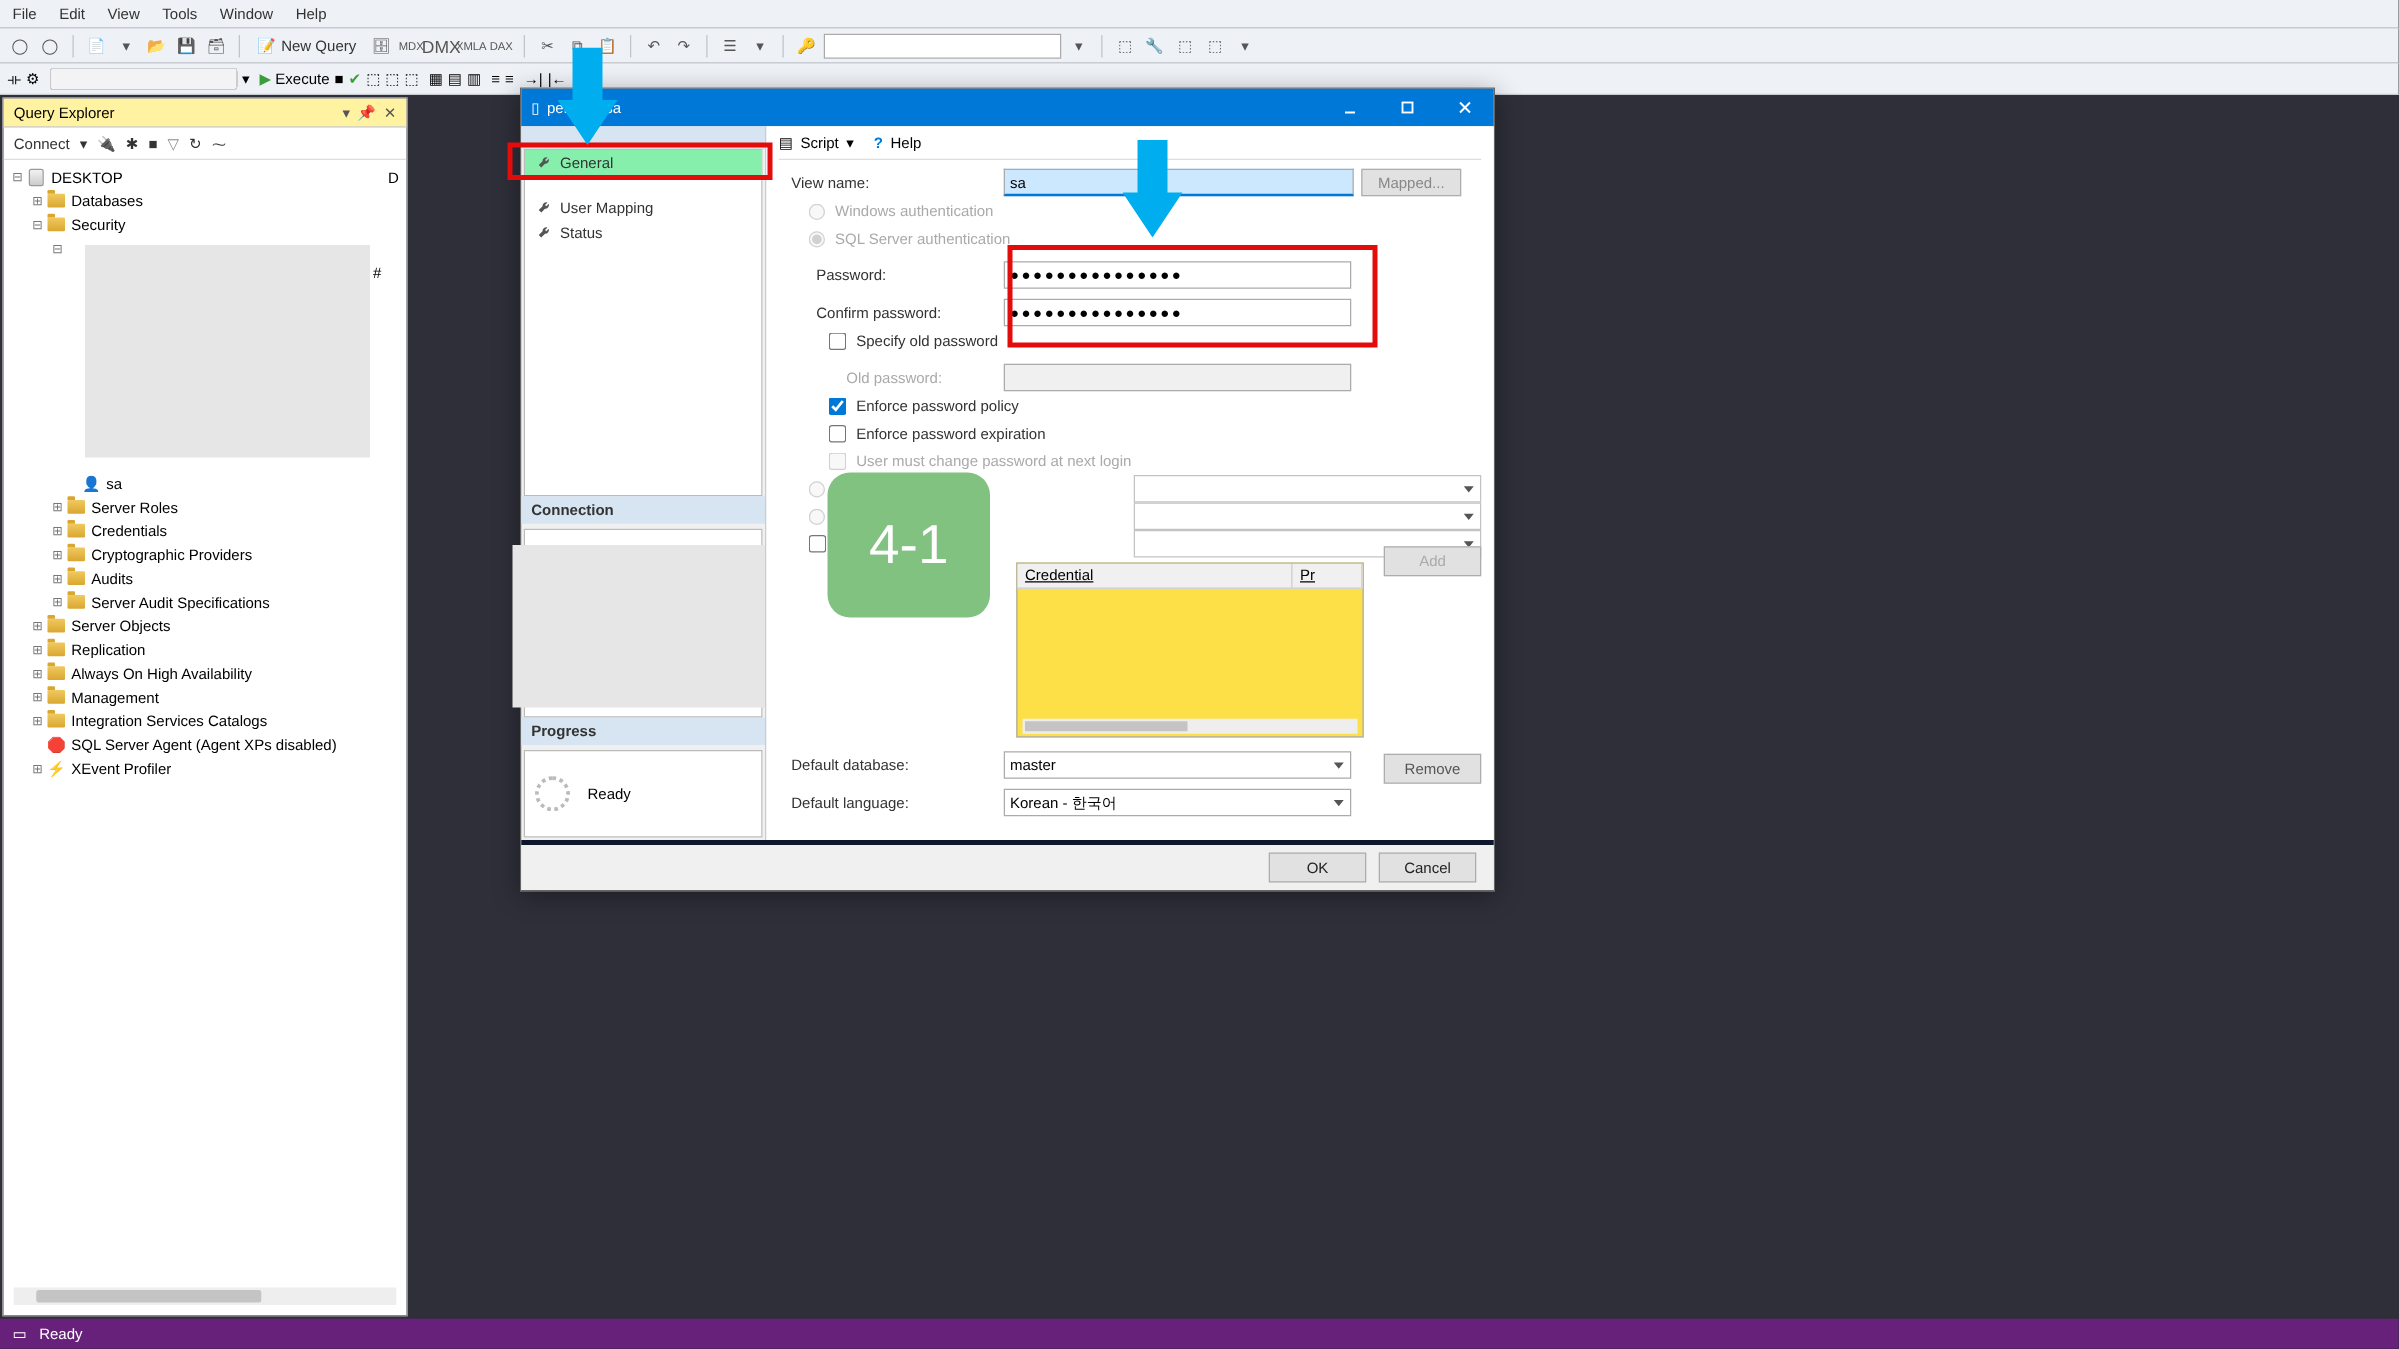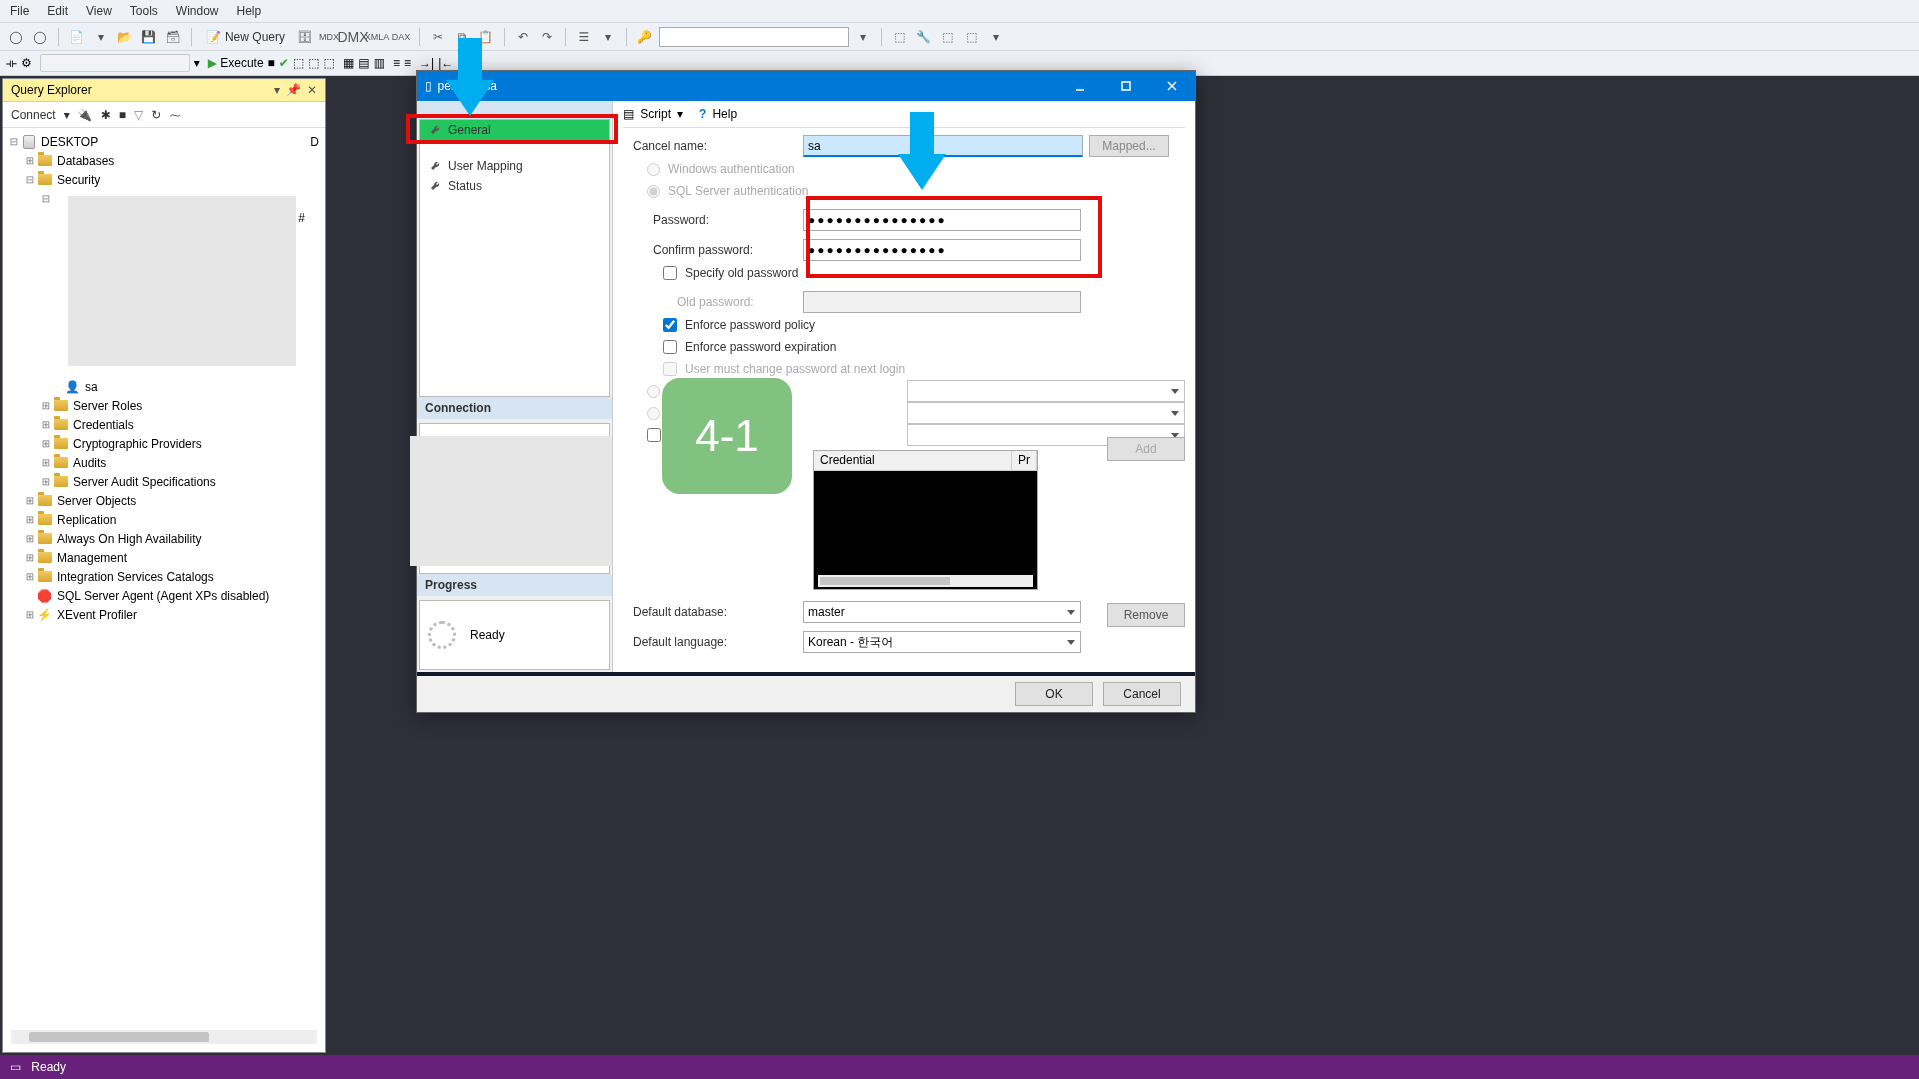--- a/index.html
+++ b/index.html
@@ -35,21 +35,21 @@
 .title-bar { height: 30px; background: #0078d7; display: flex; align-items: center; justify-content: space-between; color: #fff; padding-left: 8px; }
 .title-bar .left { display: flex; align-items: center; gap: 6px; }
 .title-bar .right { display: flex; }
 .title-bar .wbtn { width: 46px; height: 30px; display: flex; align-items: center; justify-content: center; }
 .title-bar .wbtn svg { width: 12px; height: 12px; stroke: #fff; stroke-width: 1.5; fill: none; }
 .dlg-body { display: flex; height: calc(100% - 30px - 40px); }
 .left-panel { width: 195px; display: flex; flex-direction: column; }
 .left-panel .sec { background: #d7e4f2; padding: 4px 8px; font-weight: 600; color: #333; }
 .left-panel .pages { flex: 0 0 auto; background: #fff; border: 1px solid #bbb; margin: 0 2px; }
 .left-panel .page { display: flex; align-items: center; gap: 6px; padding: 3px 10px; color: #333; }
-.left-panel .page.sel { background: #22c55e; }
+.left-panel .page.sel { background: #86efac; }
 .wrench { width: 12px; height: 12px; }
 .conn-box { flex: 1; background: #fff; border: 1px solid #bbb; margin: 4px 2px 0; position: relative; }
 .conn-redact { position: absolute; left: -10px; top: 12px; width: 206px; height: 130px; background: #e6e6e6; }
 .prog-box { background: #fff; border: 1px solid #bbb; margin: 4px 2px 2px; padding: 8px; display: flex; align-items: center; gap: 14px; height: 70px; }
 .spinner { width: 28px; height: 28px; border: 3px dotted #bbb; border-radius: 50%; }
 
 .right-panel { flex: 1; background: #fff; border-left: 1px solid #ccc; padding: 6px 10px; position: relative; }
 .rp-top { display: flex; align-items: center; gap: 6px; padding-bottom: 6px; border-bottom: 1px solid #ddd; }
 .rp-top .hicon { color: #0078d7; font-weight: bold; }
 .form-row { display: flex; align-items: center; height: 24px; margin-top: 6px; }
@@ -62,21 +62,21 @@
 .form-row input.sel { background: #cce8ff; border-bottom: 2px solid #0078d7; }
 .form-row input[disabled] { background: #f0f0f0; color: #999; }
 .form-row .srch-btn { width: 80px; height: 22px; margin-left: 6px; background: #e1e1e1; border: 1px solid #adadad; color: #888; }
 .radio-row { display: flex; align-items: center; gap: 8px; padding-left: 24px; height: 22px; color: #333; }
 .radio-row.disabled { color: #aaa; }
 .radio-row input[type=radio] { width: 13px; height: 13px; }
 .check-row { display: flex; align-items: center; gap: 8px; padding-left: 40px; height: 22px; color: #333; }
 .check-row.disabled { color: #aaa; }
 .check-row input[type=checkbox] { width: 14px; height: 14px; }
 .check-row input[type=checkbox].blue { accent-color: #0078d7; }
-.cred-grid { border: 1px solid #aaa; height: 140px; margin-top: 4px; margin-left: 190px; width: 225px; position: relative; background: #000000; }
+.cred-grid { border: 1px solid #aaa; height: 140px; margin-top: 4px; margin-left: 190px; width: 278px; position: relative; background: #fde047; text-decoration: underline; }
 .cred-grid .ghdr { display: flex; background: #f0f0f0; border-bottom: 1px solid #ccc; height: 20px; }
 .cred-grid .ghdr div { padding: 2px 6px; border-right: 1px solid #ccc; }
 .cred-grid .gscroll { position: absolute; bottom: 2px; left: 4px; right: 4px; height: 12px; background: #eee; }
 .cred-grid .gscroll .thumb { width: 130px; height: 8px; background: #c4c4c4; margin: 2px; }
 .side-btns { position: absolute; right: 10px; display: flex; flex-direction: column; gap: 6px; }
 .std-btn { width: 78px; height: 24px; background: #e1e1e1; border: 1px solid #adadad; color: #555; }
 .std-btn[disabled] { color: #aaa; }
 
 .dlg-footer { height: 40px; display: flex; align-items: center; justify-content: flex-end; gap: 10px; padding-right: 14px; background: #f0f0f0; border-top: 4px solid #0f172a; }
 .dlg-footer .std-btn { color: #222; }
@@ -390,21 +390,21 @@
     <div class="right-panel">
       <div class="rp-top">
         <span>▤</span>
         <span>Script</span>
         <span>▾</span>
         <span class="hicon" style="margin-left:10px;">?</span>
         <span>Help</span>
       </div>
 
       <div class="form-row">
-        <div class="lbl">Cancel name:</div>
+        <div class="lbl">View name:</div>
         <input type="text" class="sel" style="flex: 0 0 280px;" value="sa">
         <button class="srch-btn" disabled="">Mapped...</button>
       </div>
 
       <div class="radio-row disabled">
           <input type="radio" disabled="" style="">
           <span>Windows authentication</span>
         </div>
       <div class="radio-row disabled">
           <input type="radio" checked="" disabled="" style="">

